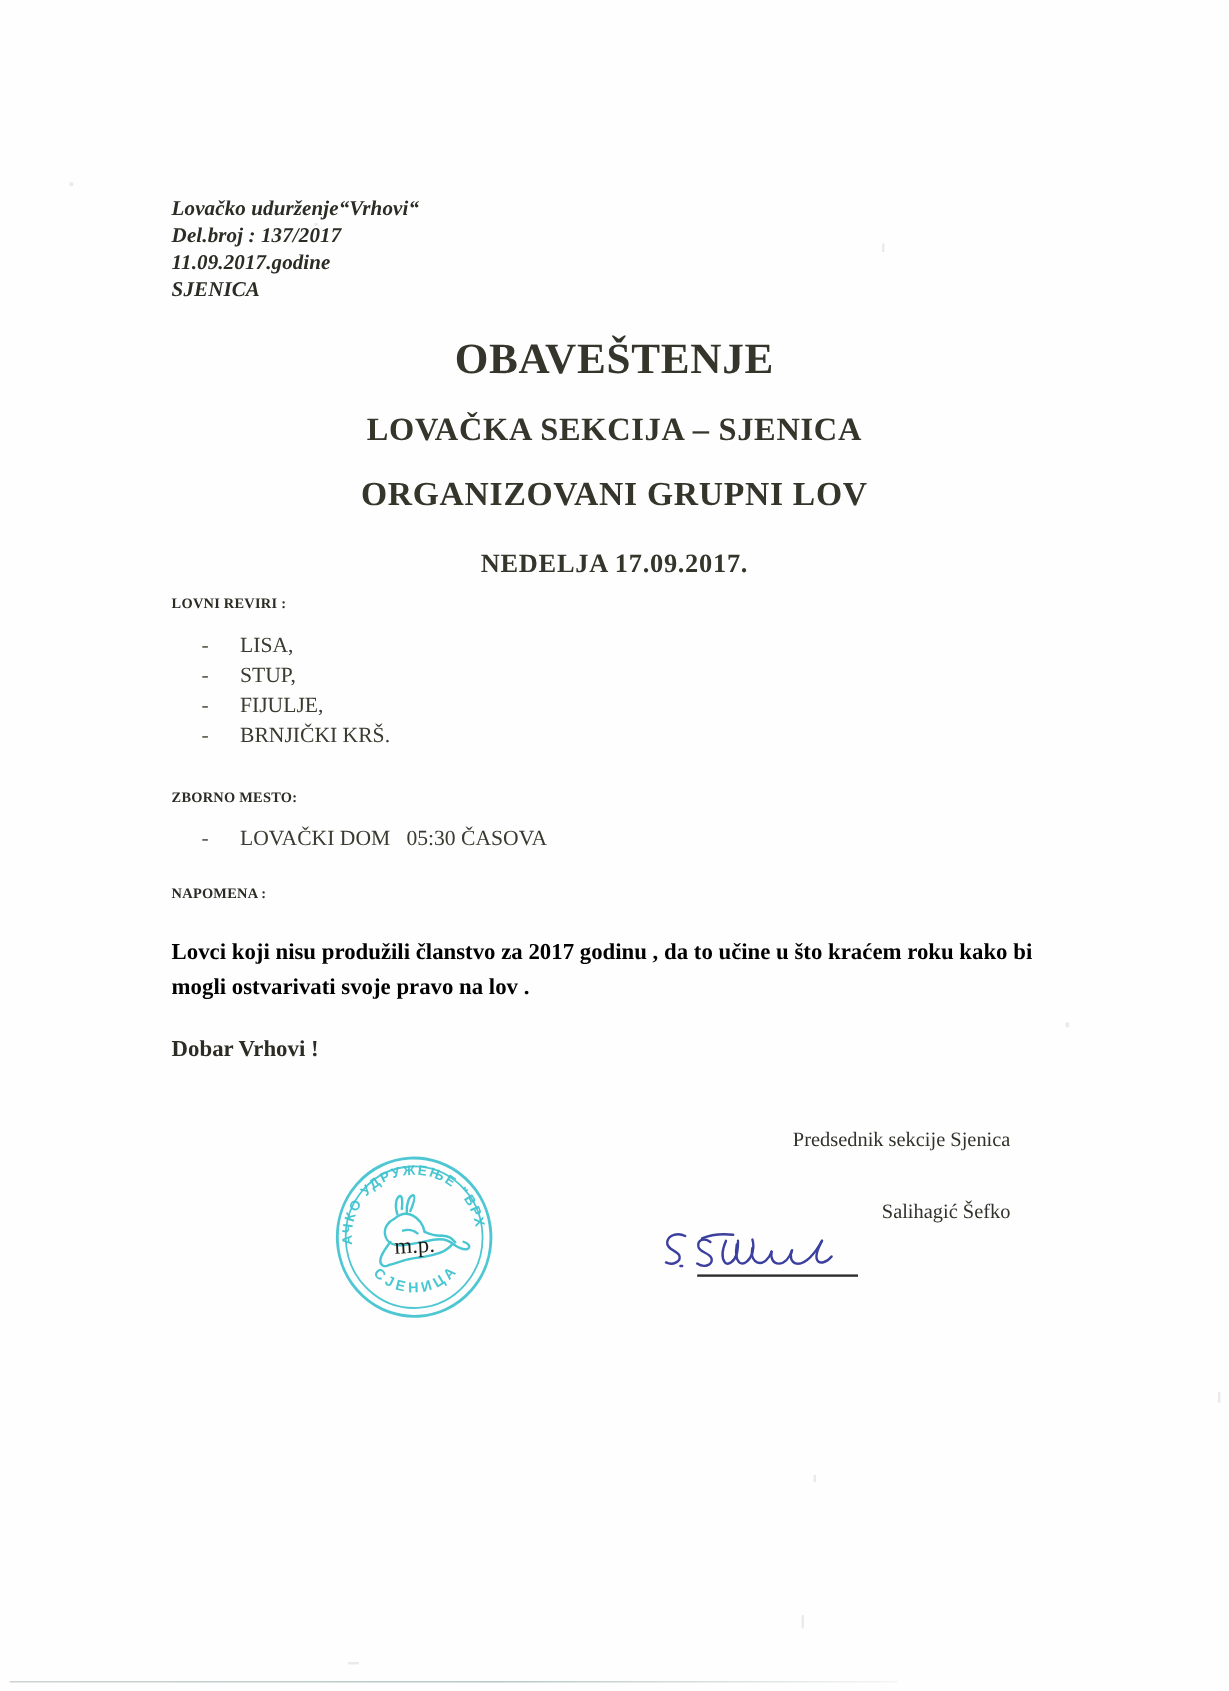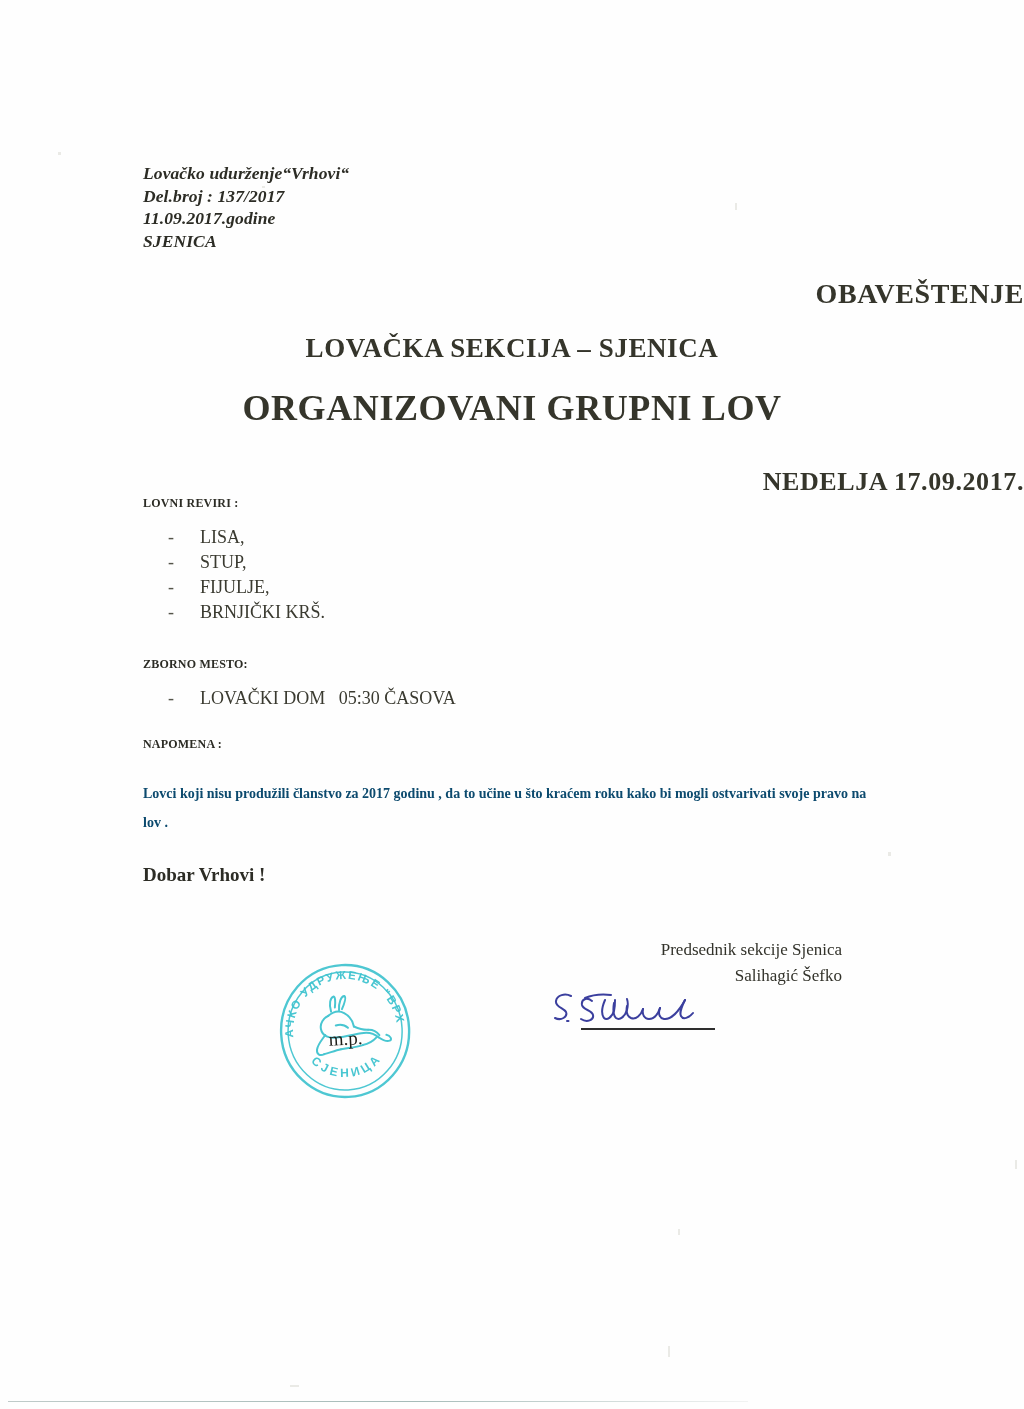--- a/index.html
+++ b/index.html
@@ -54,24 +54,24 @@
     top: 278px;
     width: 1024px;
     text-align: center;
   }
   .title-line {
     font-weight: bold;
     color: #35352b;
     letter-spacing: .6px;
     white-space: pre;
   }
-  .t1 { font-size: 28px; margin-bottom: 23px; text-align: right; }
+  .t1 { font-size: 36px; margin-bottom: 23px; }
   .t2 { font-size: 27px; margin-bottom: 23px; }
-  .t3 { font-size: 36px; margin-bottom: 38px; }
-  .t4 { font-size: 26px; text-align: right; }
+  .t3 { font-size: 28px; margin-bottom: 28px; }
+  .t4 { font-size: 22px; }
 
   
   .body-block {
     position: absolute;
     left: 143px;
     top: 496px;
     width: 760px;
   }
   .section-head {
     font-weight: bold;
@@ -100,23 +100,23 @@
     color: #55554a;
   }
 
   .gap-1 { height: 32px; }
   .gap-2 { height: 26px; }
   .gap-3 { height: 27px; }
   .gap-4 { height: 27px; }
 
   .note-para {
     font-weight: bold;
-    font-size: 14px;
+    font-size: 19px;
     line-height: 29px;
-    color: #0c4a6e;
+    color: #000000;
     width: 742px;
     margin: 0;
   }
   .closing {
     font-weight: bold;
     font-size: 19px;
     color: #2c2c25;
     margin: 0;
     white-space: pre;
   }
@@ -130,21 +130,21 @@
     text-align: right;
   }
   .sig-title {
     font-size: 17px;
     color: #32322a;
     white-space: pre;
   }
   .sig-name {
     font-size: 17px;
     color: #32322a;
-    margin-top: 6px;
+    margin-top: 40px;
     margin-left: 37px;
     white-space: pre;
   }
   .sig-mark {
     position: relative;
     margin-top: 4px;
     margin-left: 33px;
     width: 175px;
     height: 42px;
   }

